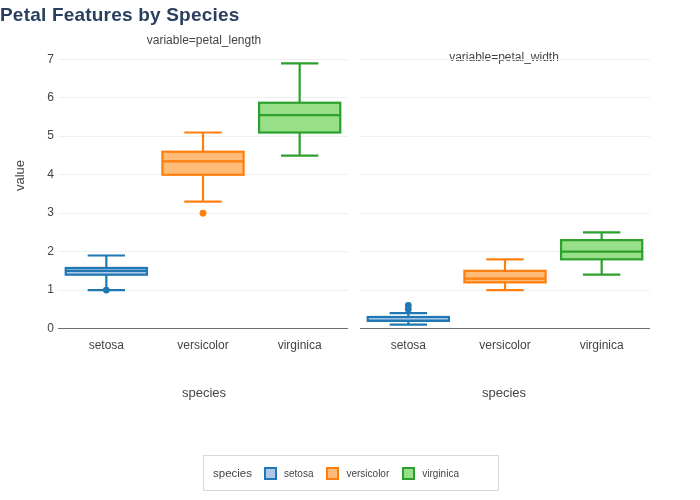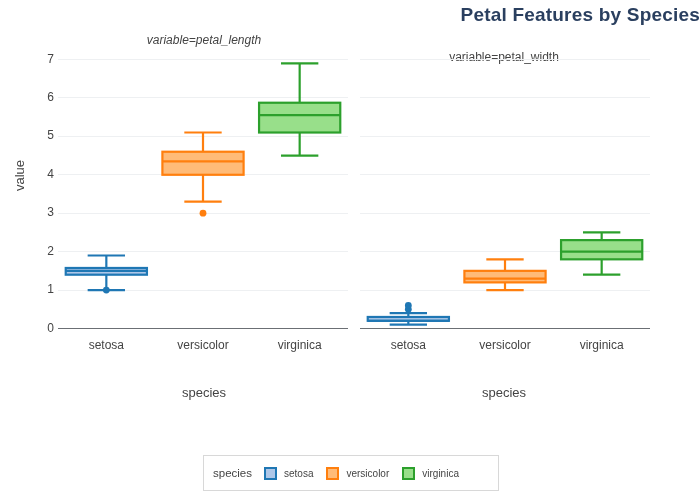--- a/index.html
+++ b/index.html
@@ -5,27 +5,27 @@
   html,body{margin:0;padding:0;}
   body{
     width:700px;height:500px;
     background:#ffffff;
     font-family:"Liberation Sans",sans-serif;
     overflow:hidden;
     position:relative;
   }
   #chart-root{position:absolute;left:0;top:0;width:700px;height:500px;}
   .title-text{
-    position:absolute;left:0;top:4px;width:700px;text-align:right;
+    position:absolute;left:0;top:4px;width:700px;text-align:left;
     font-size:19px;font-weight:bold;color:#2a3f5f;letter-spacing:.2px;
   }
   .facet-title{
     position:absolute;top:33px;font-size:12px;color:#444444;text-align:center;
   }
-  #facet-title-left{left:60px;width:288px;font-style:italic;}
+  #facet-title-left{left:60px;width:288px;}
   #facet-title-right{left:360px;width:288px;margin-top:17px;}
   .axis-title-y{
     position:absolute;left:-16px;top:168px;width:70px;text-align:center;
     font-size:13px;color:#444444;
     transform:rotate(-90deg);transform-origin:center center;
   }
   .axis-title-x{
     position:absolute;top:385px;font-size:13px;color:#444444;text-align:center;
   }
   #axis-title-x-left{left:60px;width:288px;}

